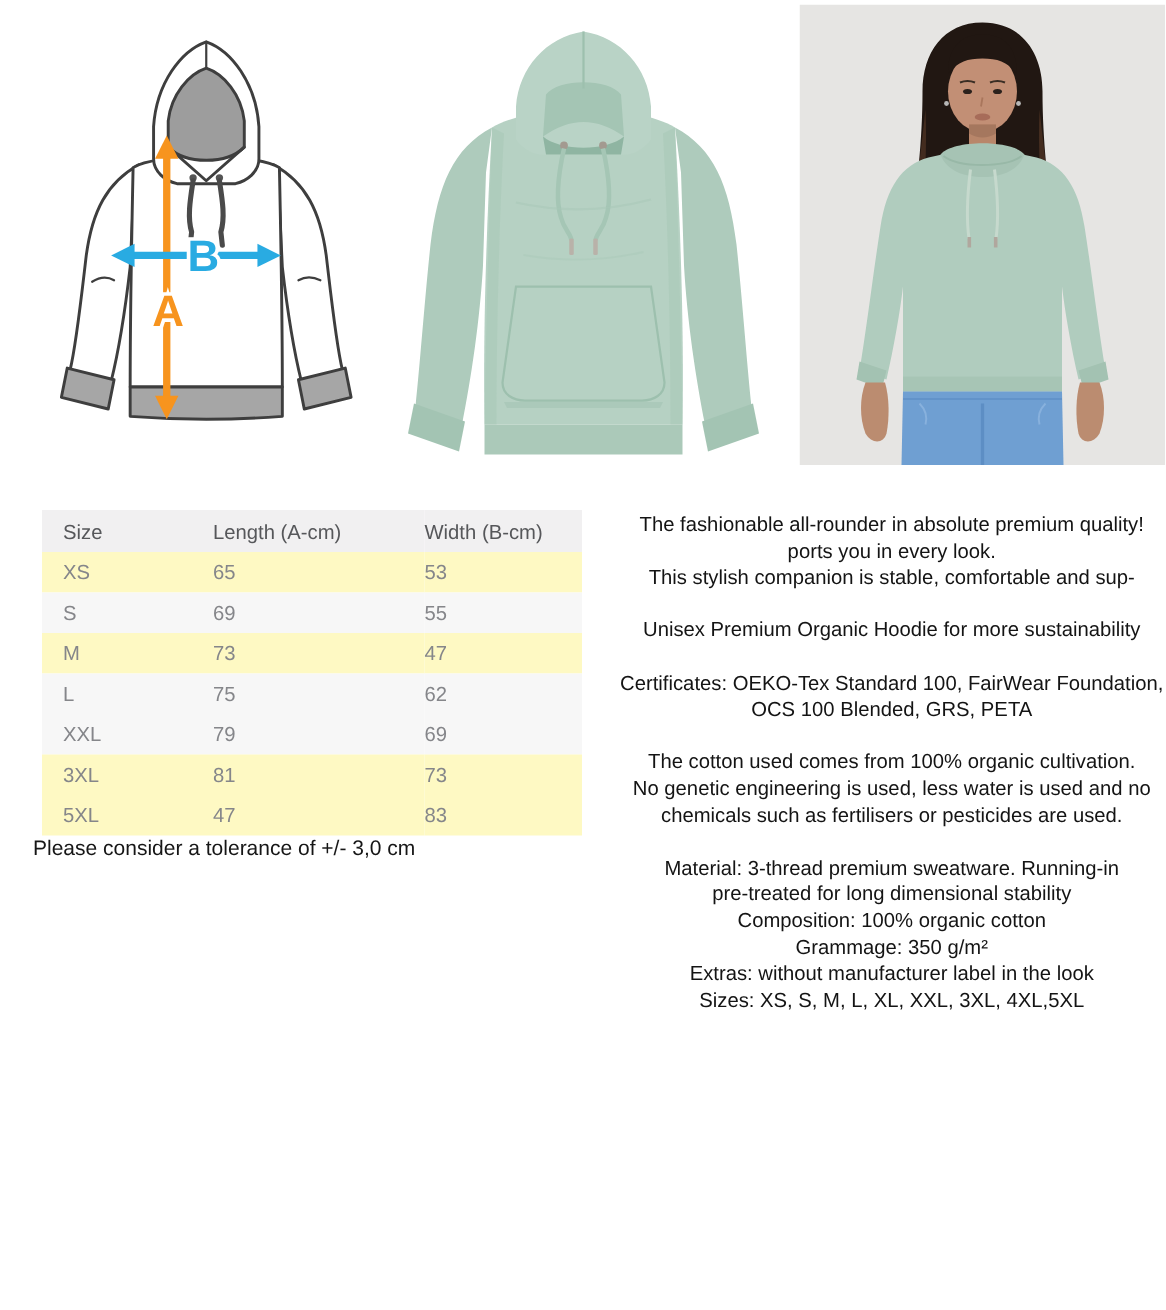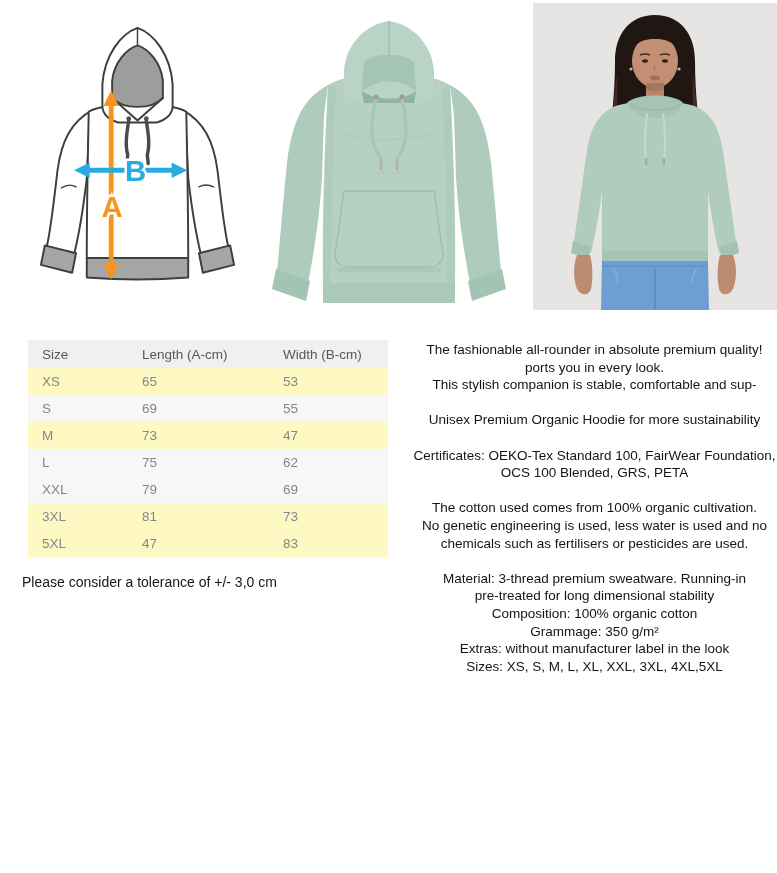--- a/index.html
+++ b/index.html
@@ -18,21 +18,21 @@
   .table-col { position:absolute; left:22px; top:340px; width:370px; }
   table.size-table { border-collapse:collapse; width:360px; margin-left:6px; table-layout:fixed; }
   .size-table th, .size-table td { text-align:left; font-weight:400; height:27px; padding:0; vertical-align:middle; }
   .size-table th { background:#f1f0f1; color:#56575a; font-size:13.5px; height:28px; }
   .size-table td { color:#85868a; font-size:13.5px; }
   .size-table .c1 { width:114px; padding-left:14px; }
   .size-table .c2 { width:141px; }
   .size-table .c3 { width:105px; }
   .size-table tr.odd  td { background:#fef9c3; }
   .size-table tr.even td { background:#f7f7f7; }
-  .tolerance { margin-top:17px; font-size:14px; color:#161616; }
+  .tolerance { font-size:14px; color:#161616; }
 
   
   .desc-col { position:absolute; left:412px; top:341px; width:365px; color:#141414;
               font-size:13.5px; line-height:17.6px; }
   .desc-col .para { margin-bottom:17.6px;text-align:center; }
   .desc-col .line { white-space:nowrap; }
 </style>
 </head>
 <body>
 

